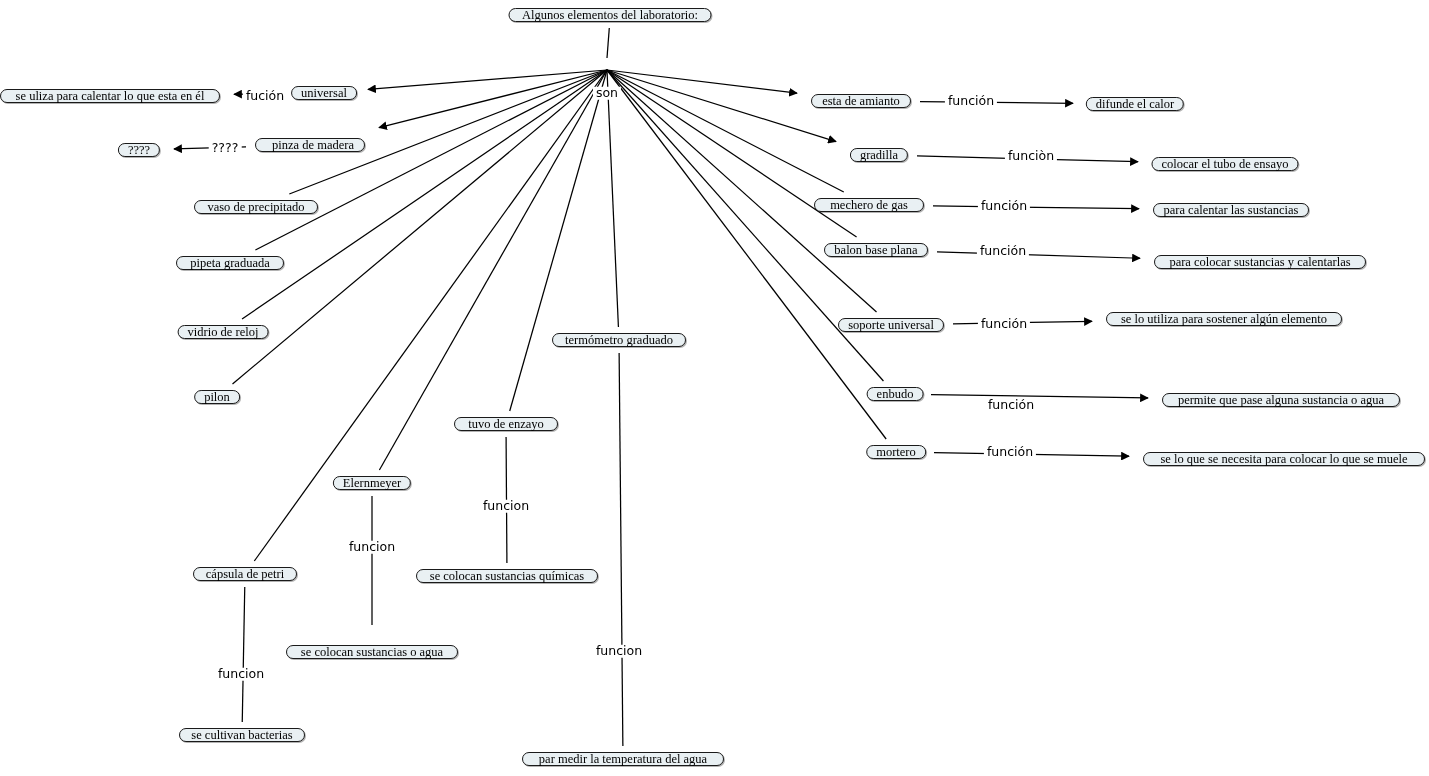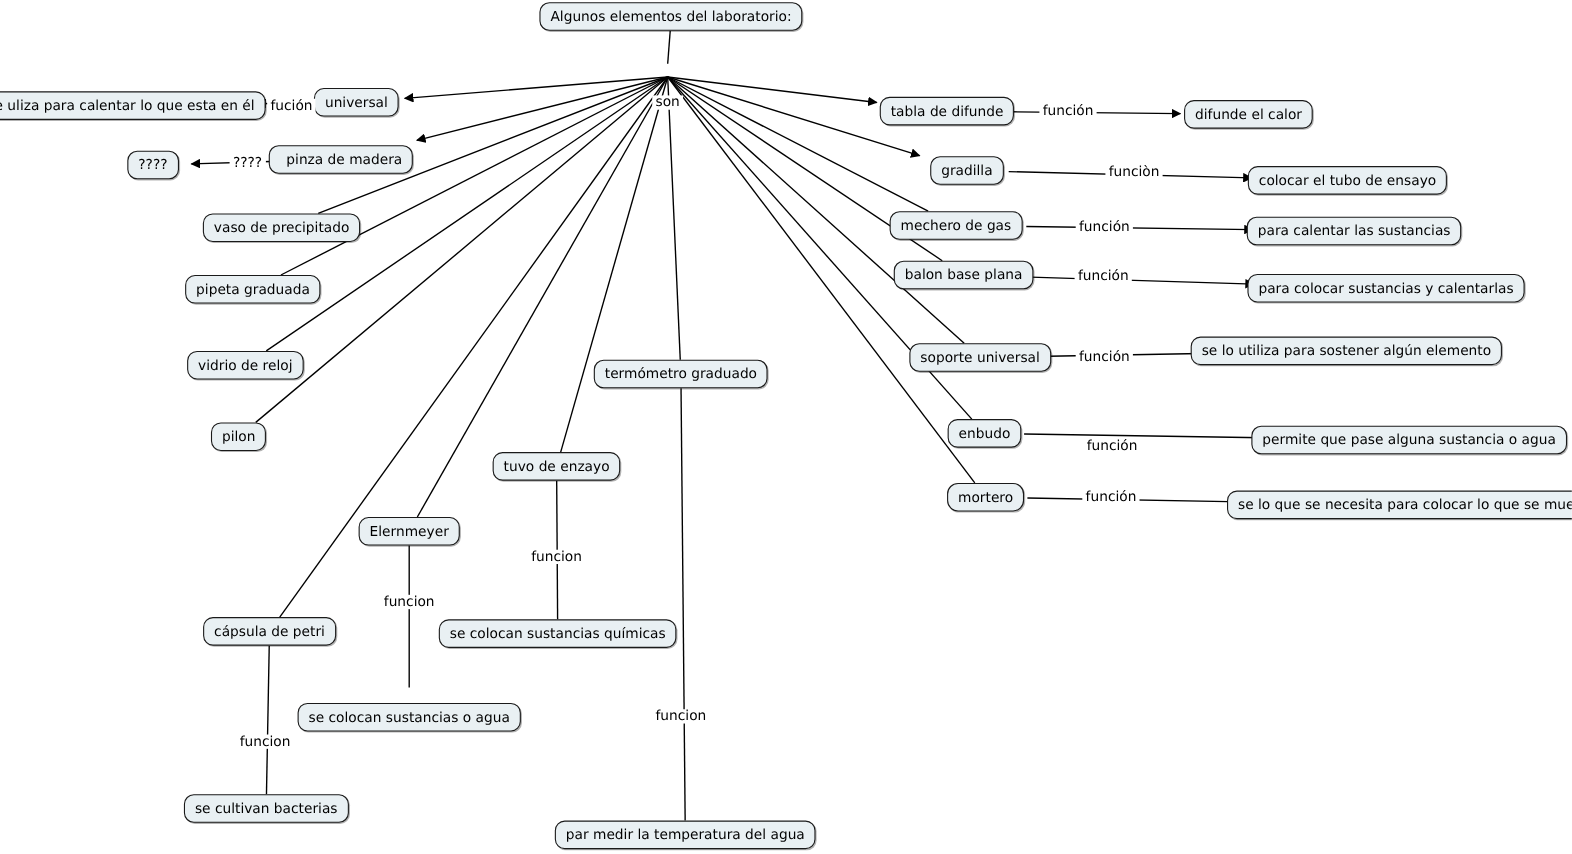--- a/index.html
+++ b/index.html
@@ -32,23 +32,24 @@
     border: 1.3px solid #1a1a1a;
     border-radius: 9px;
     color: #000000;
     font-size: 12.5px;
     line-height: 1;
     white-space: nowrap;
     display: flex;
     align-items: center;
     justify-content: center;
     padding: 0 9px;
-    height: 26px;
+    height: 14px;
     transform: translate(-50%, -50%);
     box-shadow: 1px 1px 0 rgba(0,0,0,0.30);
+    font-family: Liberation Serif, serif;
   }
   .link-label {
     position: absolute;
     color: #000000;
     font-size: 12.5px;
     line-height: 1;
     white-space: nowrap;
     background: #ffffff;
     padding: 0 3px;
     transform: translate(-50%, -50%);
@@ -111,21 +112,21 @@
       <div class="node" style="left: 223px; top: 332px; min-width: 90px;">vidrio de reloj</div>
       <div class="node" style="left: 217px; top: 397px; min-width: 44px;">pilon</div>
       <div class="node" style="left: 245px; top: 574px; min-width: 104px;">cápsula de petri</div>
       <div class="node" style="left: 242px; top: 735px; min-width: 126px;">se cultivan bacterias</div>
       <div class="node" style="left: 372px; top: 483px; min-width: 78px;">Elernmeyer</div>
       <div class="node" style="left: 372px; top: 638px; min-width: 172px; margin-top: 14px;">se colocan sustancias o agua</div>
       <div class="node" style="left: 506px; top: 424px; min-width: 104px;">tuvo de enzayo</div>
       <div class="node" style="left: 507px; top: 576px; min-width: 182px;">se colocan sustancias químicas</div>
       <div class="node" style="left: 619px; top: 340px; min-width: 134px;">termómetro graduado</div>
       <div class="node" style="left: 623px; top: 759px; min-width: 202px;">par medir la temperatura del agua</div>
-      <div class="node" style="left: 861px; top: 101px; min-width: 100px;">tabla de difunde</div>
+      <div class="node" style="left: 861px; top: 101px; min-width: 100px;">esta de amianto</div>
       <div class="node" style="left: 1135px; top: 104px; min-width: 96px;">difunde el calor</div>
       <div class="node" style="left: 879px; top: 155px; min-width: 58px;">gradilla</div>
       <div class="node" style="left: 1225px; top: 164px; min-width: 146px;">colocar el tubo de ensayo</div>
       <div class="node" style="left: 869px; top: 205px; min-width: 110px;">mechero de gas</div>
       <div class="node" style="left: 1231px; top: 210px; min-width: 156px;">para calentar las sustancias</div>
       <div class="node" style="left: 876px; top: 250px; min-width: 104px;">balon base plana</div>
       <div class="node" style="left: 1260px; top: 262px; min-width: 212px;">para colocar sustancias y calentarlas</div>
       <div class="node" style="left: 891px; top: 325px; min-width: 106px;">soporte universal</div>
       <div class="node" style="left: 1224px; top: 319px; min-width: 236px;">se lo utiliza para sostener algún elemento</div>
       <div class="node" style="left: 895px; top: 394px; min-width: 54px;">enbudo</div>

